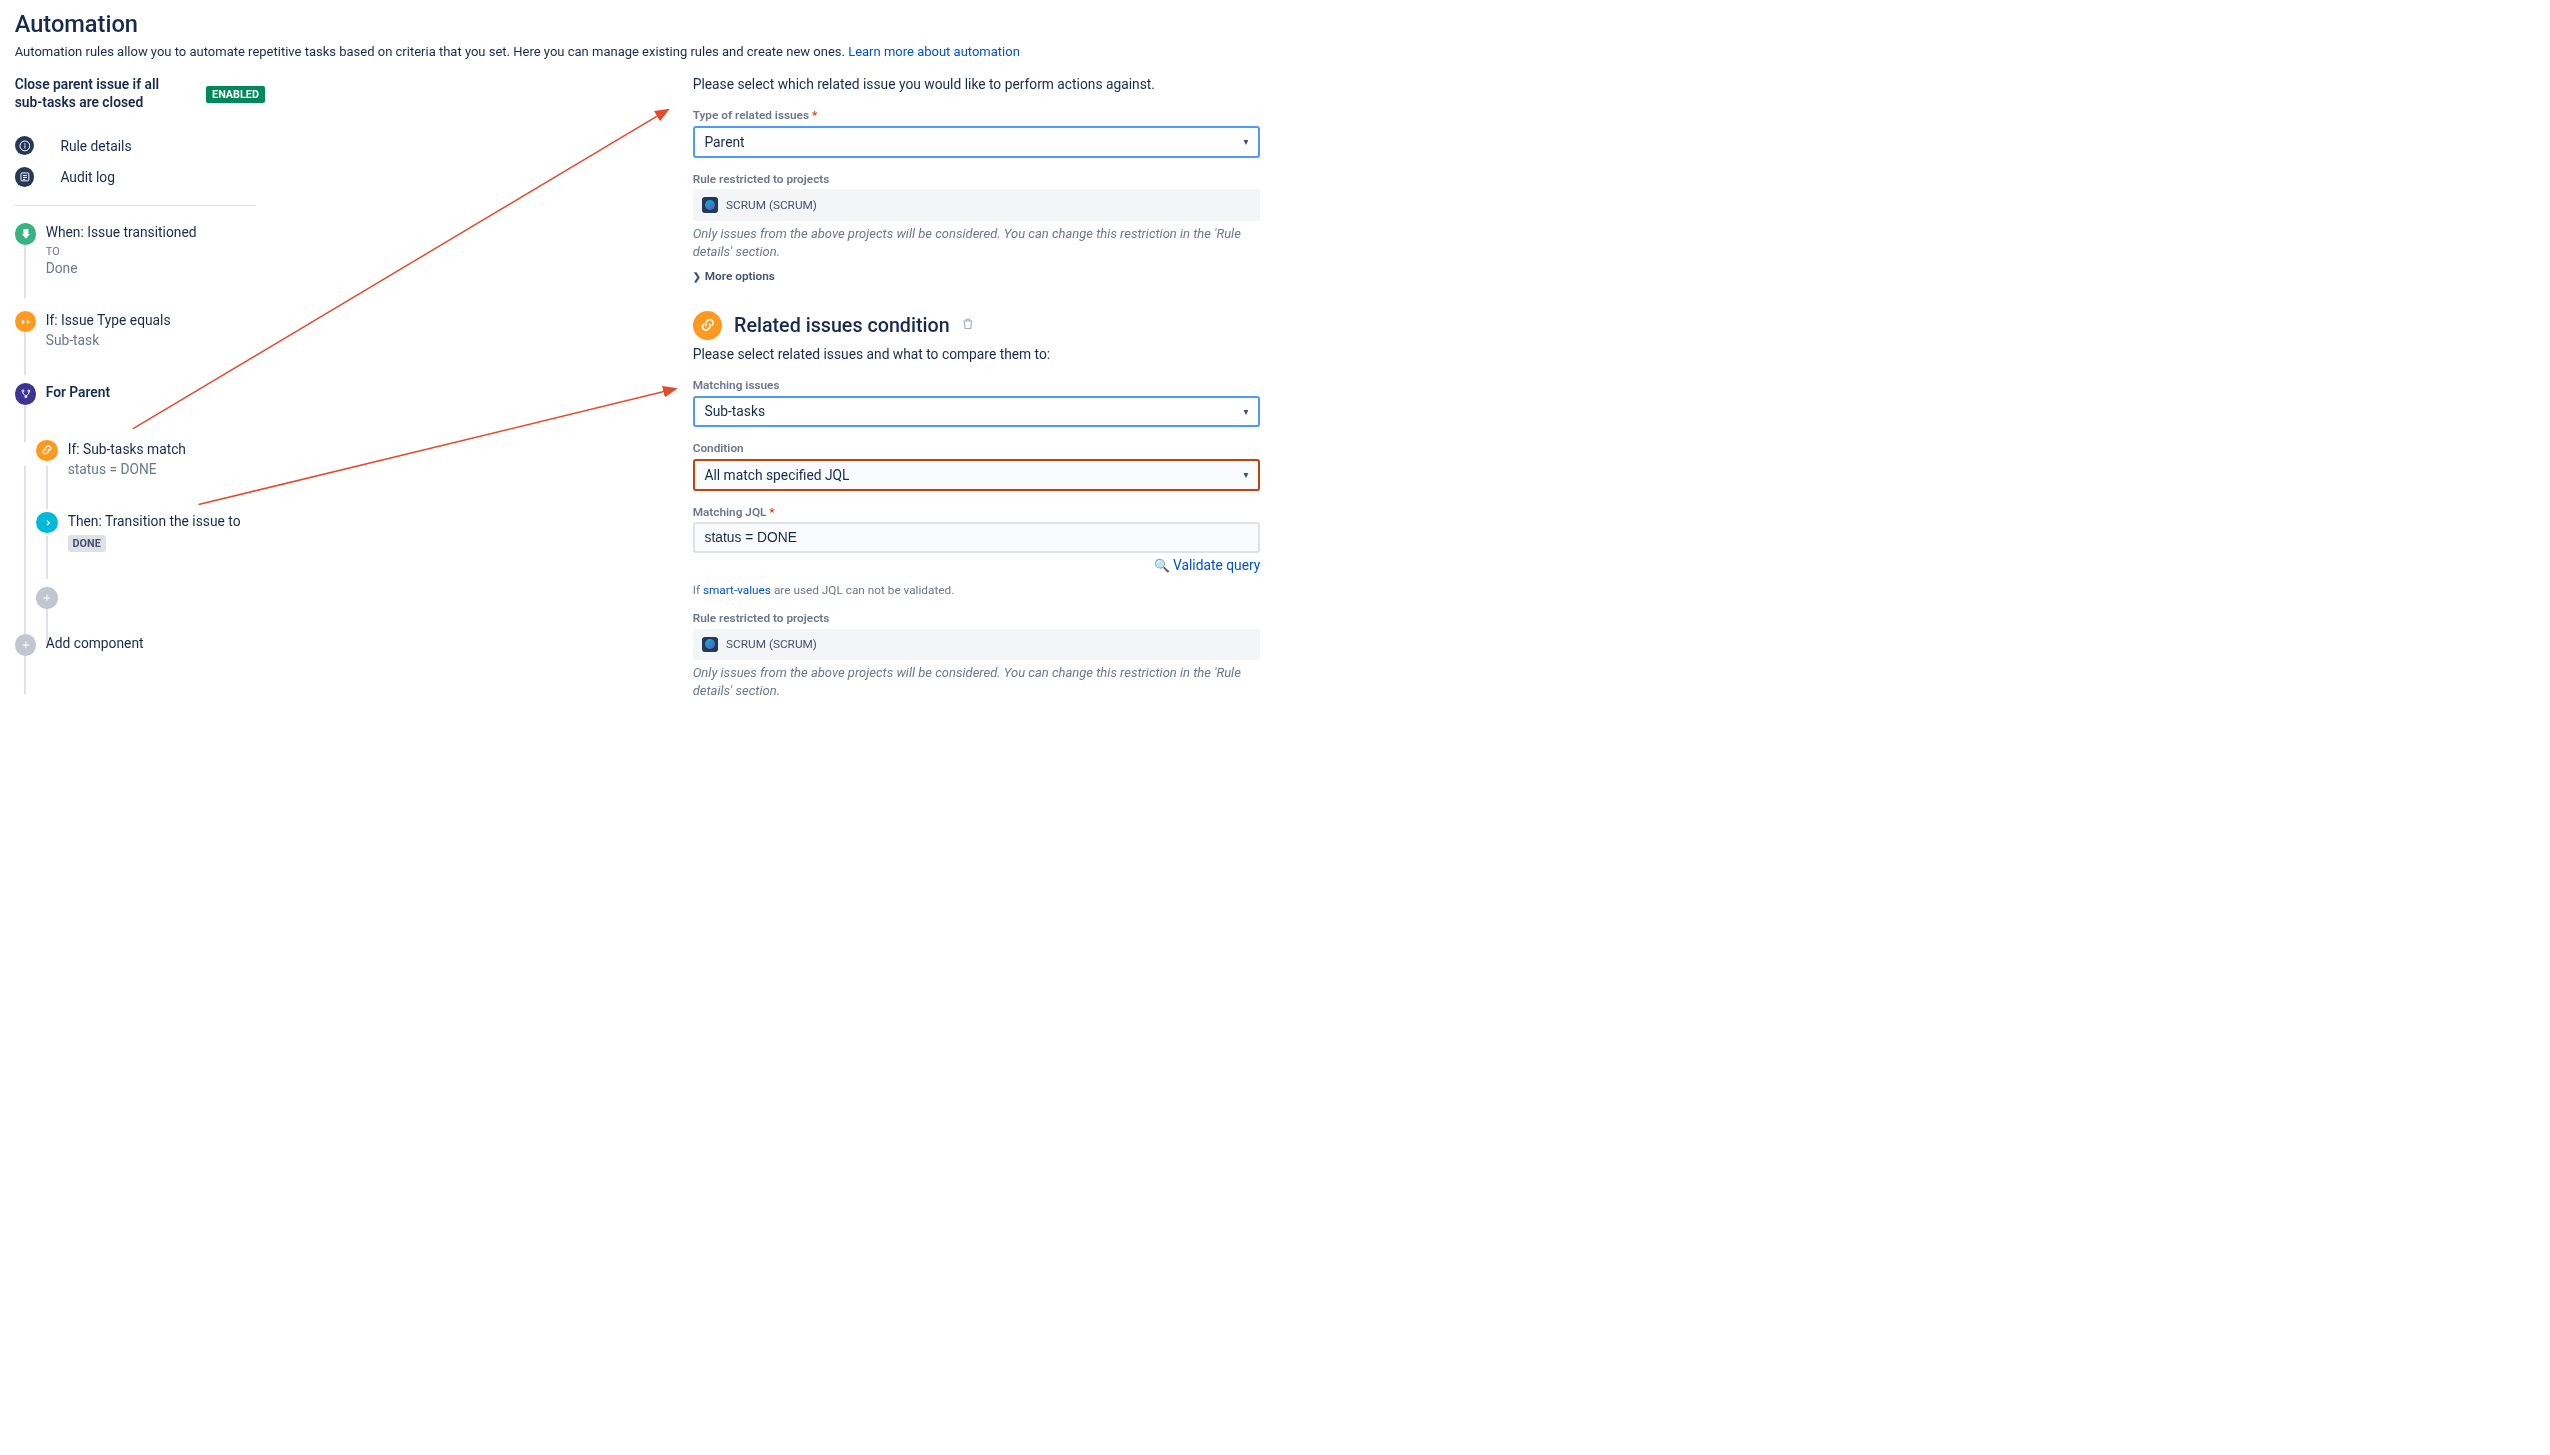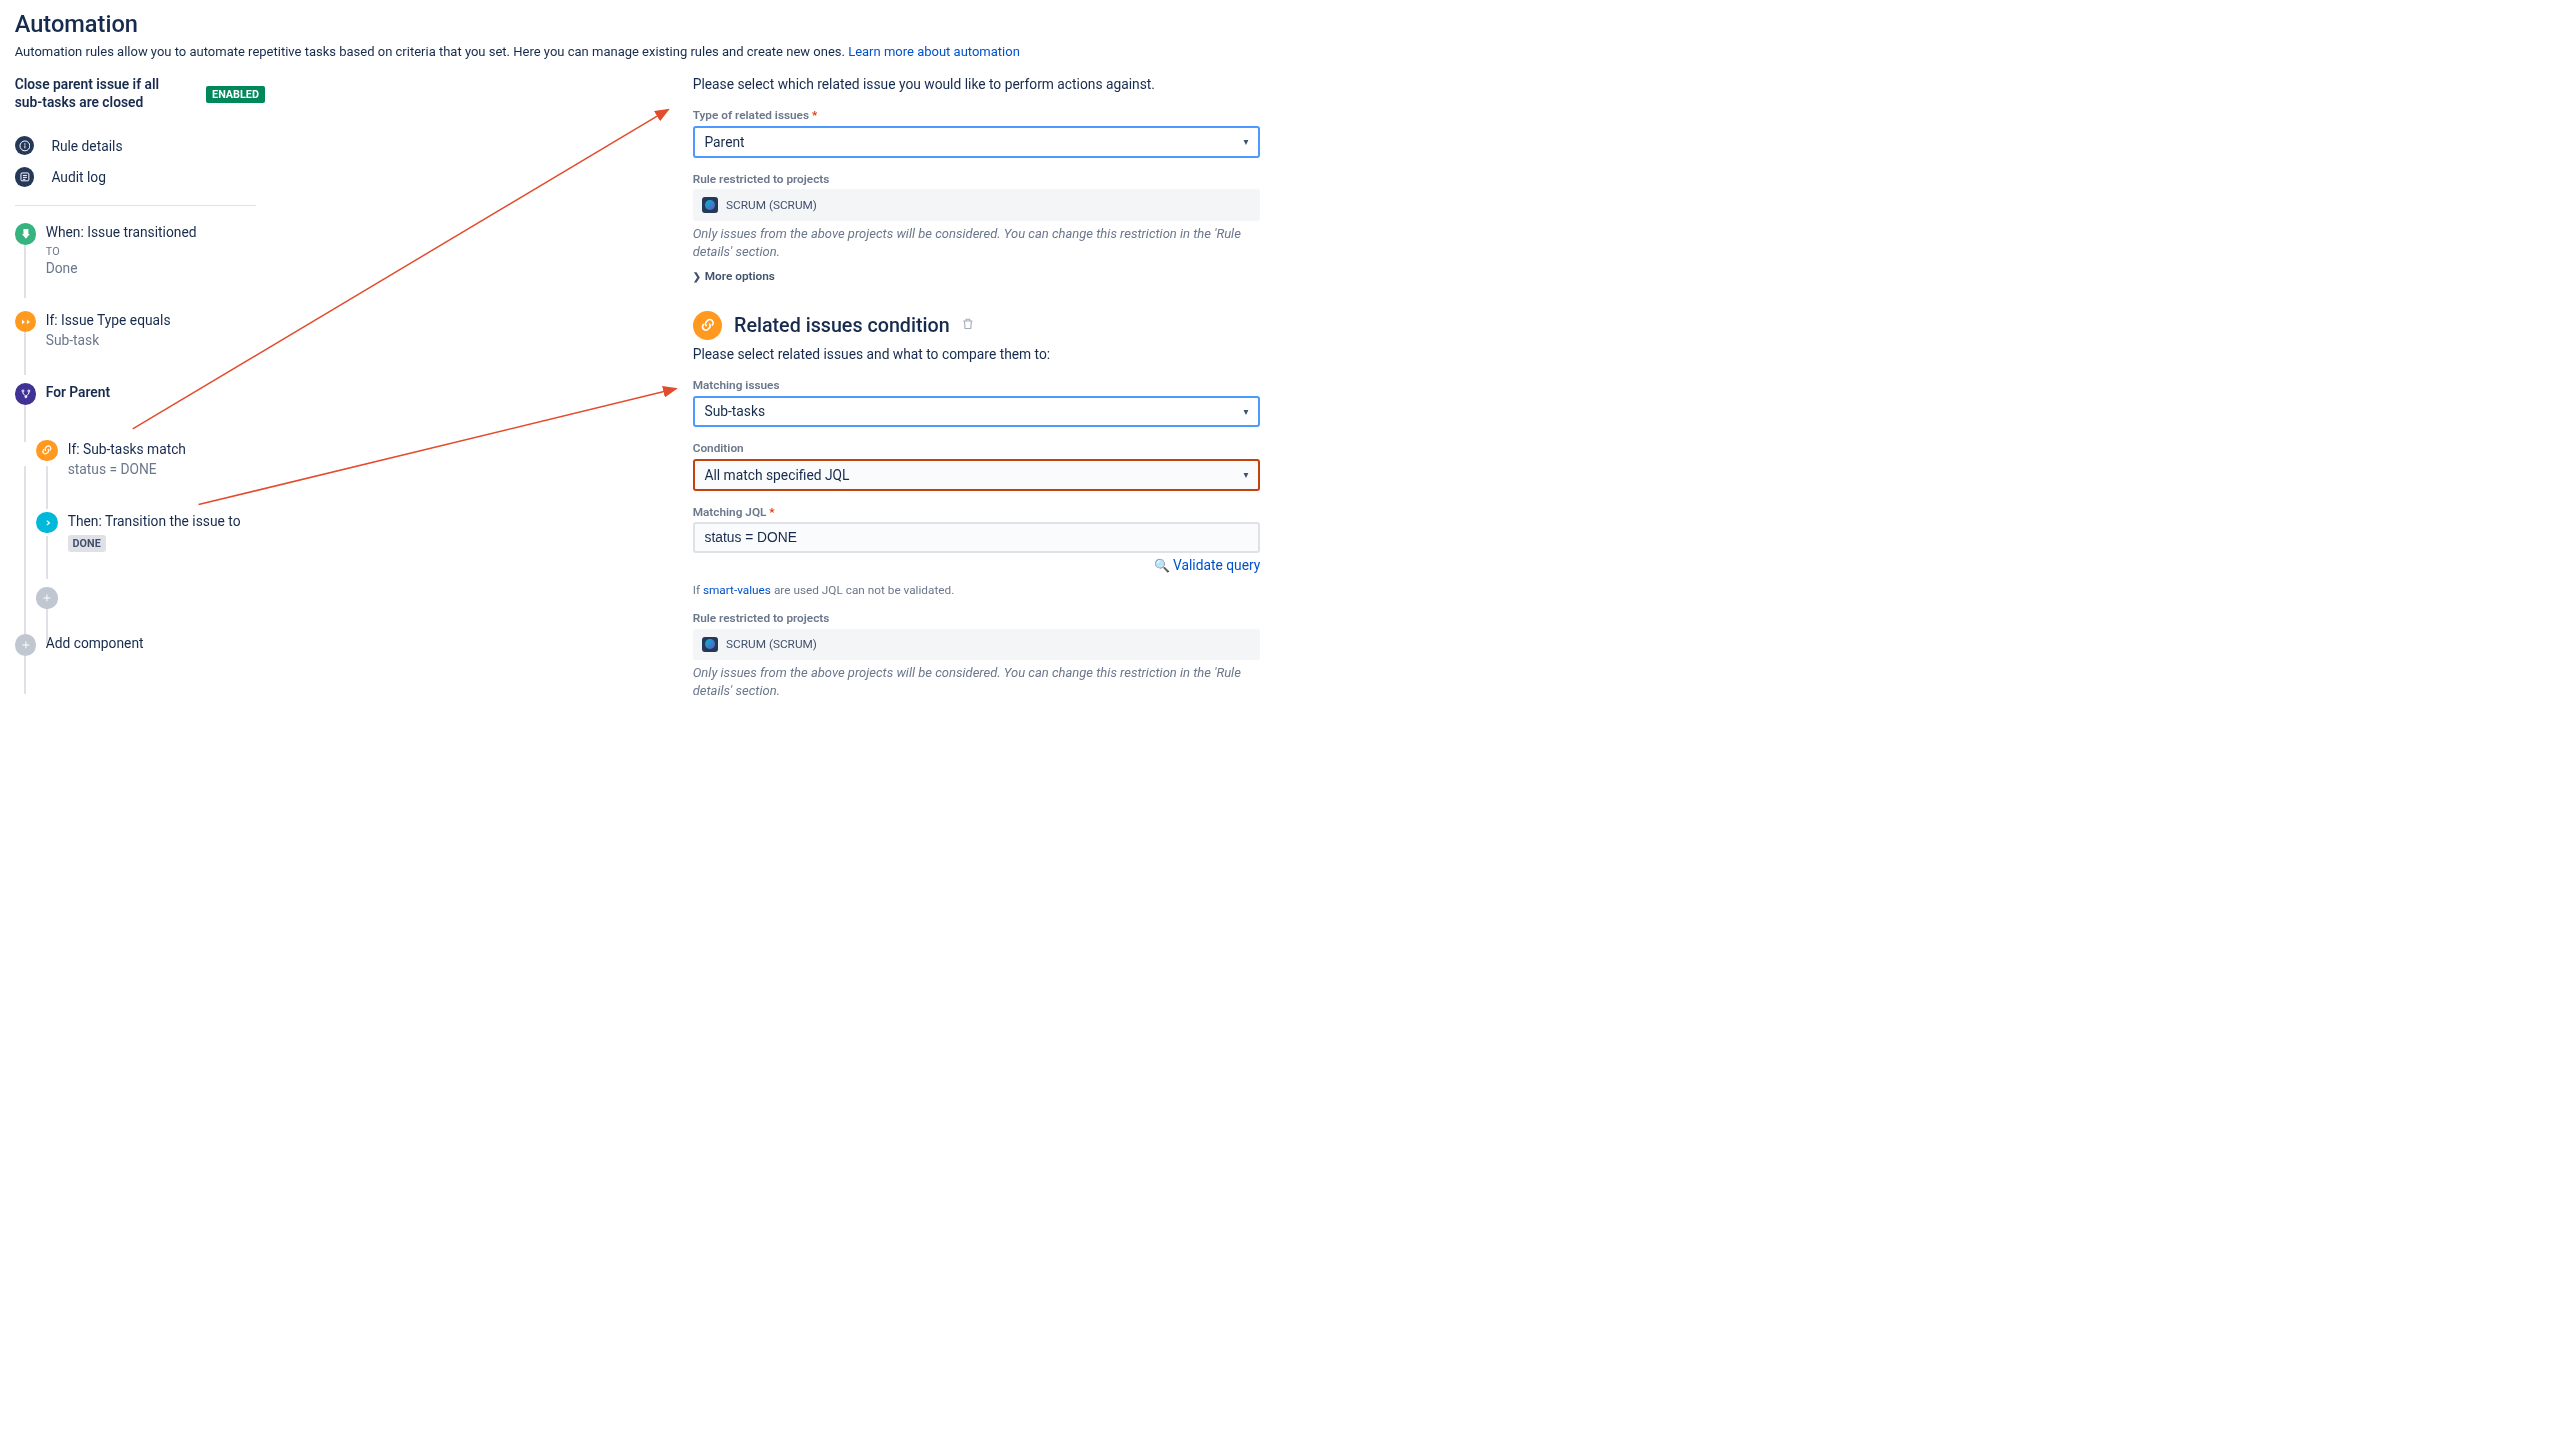--- a/index.html
+++ b/index.html
@@ -18,21 +18,21 @@
 
   .columns { display: flex; justify-content: flex-end; }
   .left-col { width: 334px; flex-shrink: 0; position: relative; }
   .right-col { margin-left: 344px; width: 570px; }
 
   .rule-header { display: flex; align-items: center; gap: 29.5px; margin-bottom: 17.7px; }
   .rule-name { font-size: 13.8px; font-weight: 600; max-width: 162px; line-height: 1.3; }
   .badge-enabled { background: #00875A; color: #fff; font-size: 10.8px; font-weight: 700; padding: 2px 5.9px; border-radius: 2px; }
 
   .nav-list { list-style: none; margin-bottom: 11.8px; }
-  .nav-item { display: flex; align-items: center; padding: 5.9px 0; gap: 17px; }
+  .nav-item { display: flex; align-items: center; padding: 5.9px 0; gap: 26px; }
   .nav-icon { width: 19.7px; height: 19.7px; border-radius: 50%; display: flex; align-items: center; justify-content: center; flex-shrink: 0; }
   .nav-icon.blue-dark { background: #253858; color: #fff; }
   .nav-label { font-size: 13.8px; color: #172B4D; }
   hr { border: none; border-top: 1px solid #DFE1E6; margin: 7.9px 0; width: 241px; }
 
   .flow { position: relative; padding-top: 9.8px; }
   .flow-item { position: relative; padding-left: 31px; margin-bottom: 35px; min-height: 21.6px; }
   .flow-item.nested { padding-left: 53px; }
   .flow-item.nested-add { padding-left: 37px; }
   .flow-icon { position: absolute; left: 0; top: 0; width: 21.6px; height: 21.6px; border-radius: 50%; display: flex; align-items: center; justify-content: center; color:#fff; }

